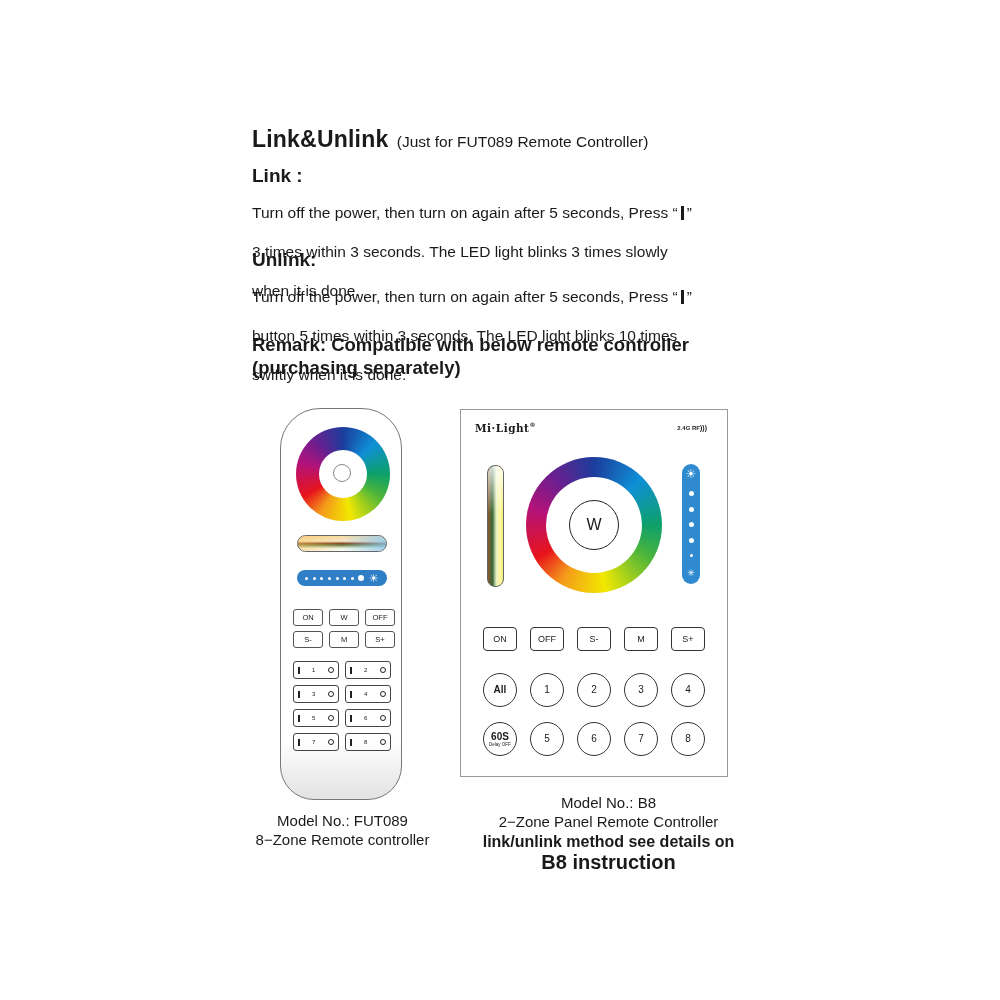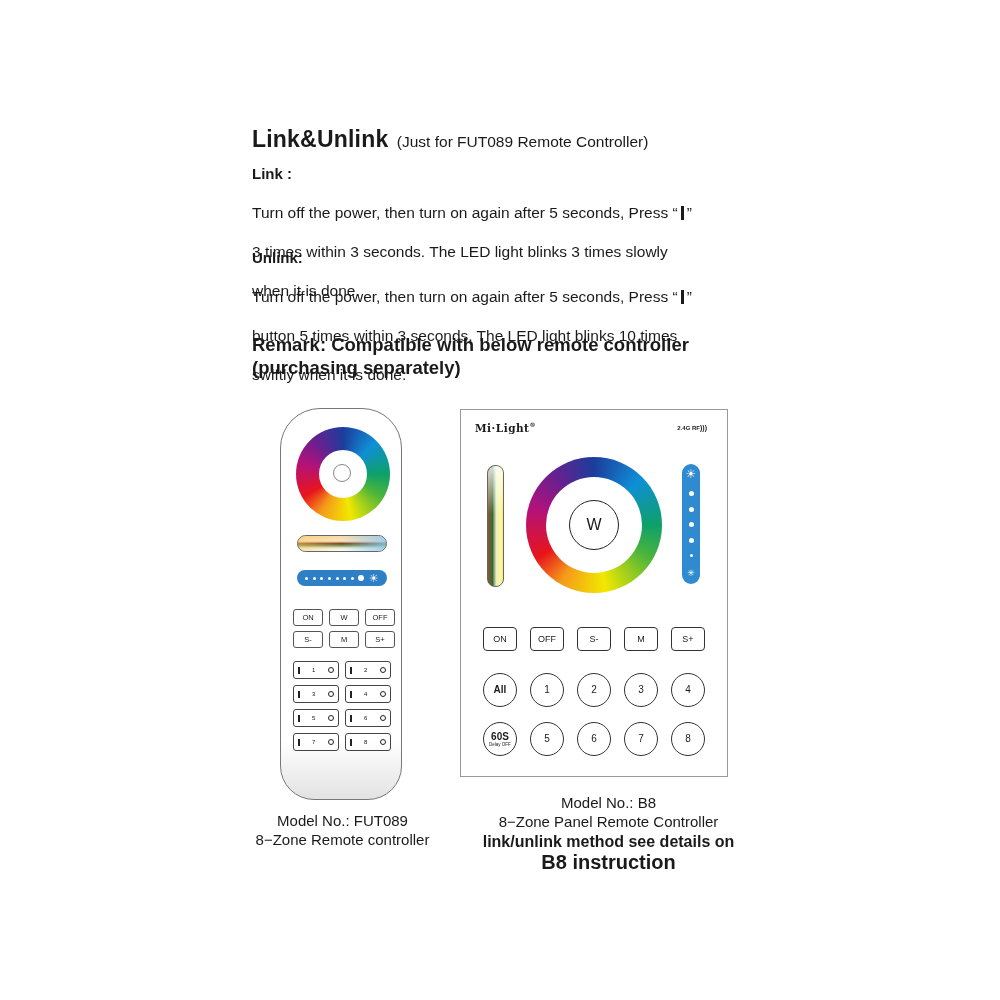--- a/index.html
+++ b/index.html
@@ -1,21 +1,21 @@
 <!DOCTYPE html>
 <html><head>
 <meta charset="utf-8">
 <style>
   html,body{margin:0;padding:0;background:#ffffff;}
   body{width:1000px;height:1000px;position:relative;overflow:hidden;font-family:"Liberation Sans",sans-serif;color:#1a1a1a;}
   .abs{position:absolute;}
   .title-line{left:252px;top:126px;white-space:nowrap;}
   .title-main{font-weight:bold;font-size:23px;letter-spacing:0.2px;}
   .title-sub{font-size:15.5px;margin-left:4px;}
-  .sec-head{font-weight:bold;font-size:15px;text-align:right;}
+  .sec-head{font-weight:bold;font-size:19px;text-align:right;}
   .body-text{font-size:15.5px;line-height:19.5px;white-space:pre-line;width:480px;}
   .bar-glyph{display:inline-block;width:3px;height:14px;background:#1a1a1a;vertical-align:-2px;margin:0 3px;}
   .remark{left:252px;top:333px;font-weight:bold;font-size:18.5px;line-height:23px;width:500px;}
 
   
   .fut{left:280px;top:408px;width:122px;height:392px;border:1.5px solid #777;border-radius:40px 40px 34px 34px;
        background:linear-gradient(to bottom,#ffffff 0%,#ffffff 85%,#e2e2e2 100%);box-sizing:border-box;}
   .wheel{border-radius:50%;background:conic-gradient(from 0deg,#1c3d9c,#0f8fd6 45deg,#0da06a 90deg,#4bb43c 120deg,#f2e800 170deg,#f49a1a 210deg,#e8141c 240deg,#b3127a 285deg,#6a1f8f 320deg,#1c3d9c 360deg);}
   .wheel-hole{position:absolute;border-radius:50%;background:#fff;}
   .fut-wheel{left:15px;top:18px;width:94px;height:94px;position:absolute;}
@@ -200,16 +200,16 @@
     </div>
     <div class="b8-circ">5</div>
     <div class="b8-circ">6</div>
     <div class="b8-circ">7</div>
     <div class="b8-circ">8</div>
   </div>
 </div>
 
 <div class="abs caption" style="left:456px;top:793px;width:305px;">
   <div>Model No.: B8</div>
-  <div>8−Zone Panel Remote Controller</div>
+  <div>2−Zone Panel Remote Controller</div>
   <div class="bold" style="font-size:16px;line-height:21px;">link/unlink method see details on</div>
   <div class="bold" style="font-size:20px;line-height:21px;">B8 instruction</div>
 </div>
 
 </body></html>

